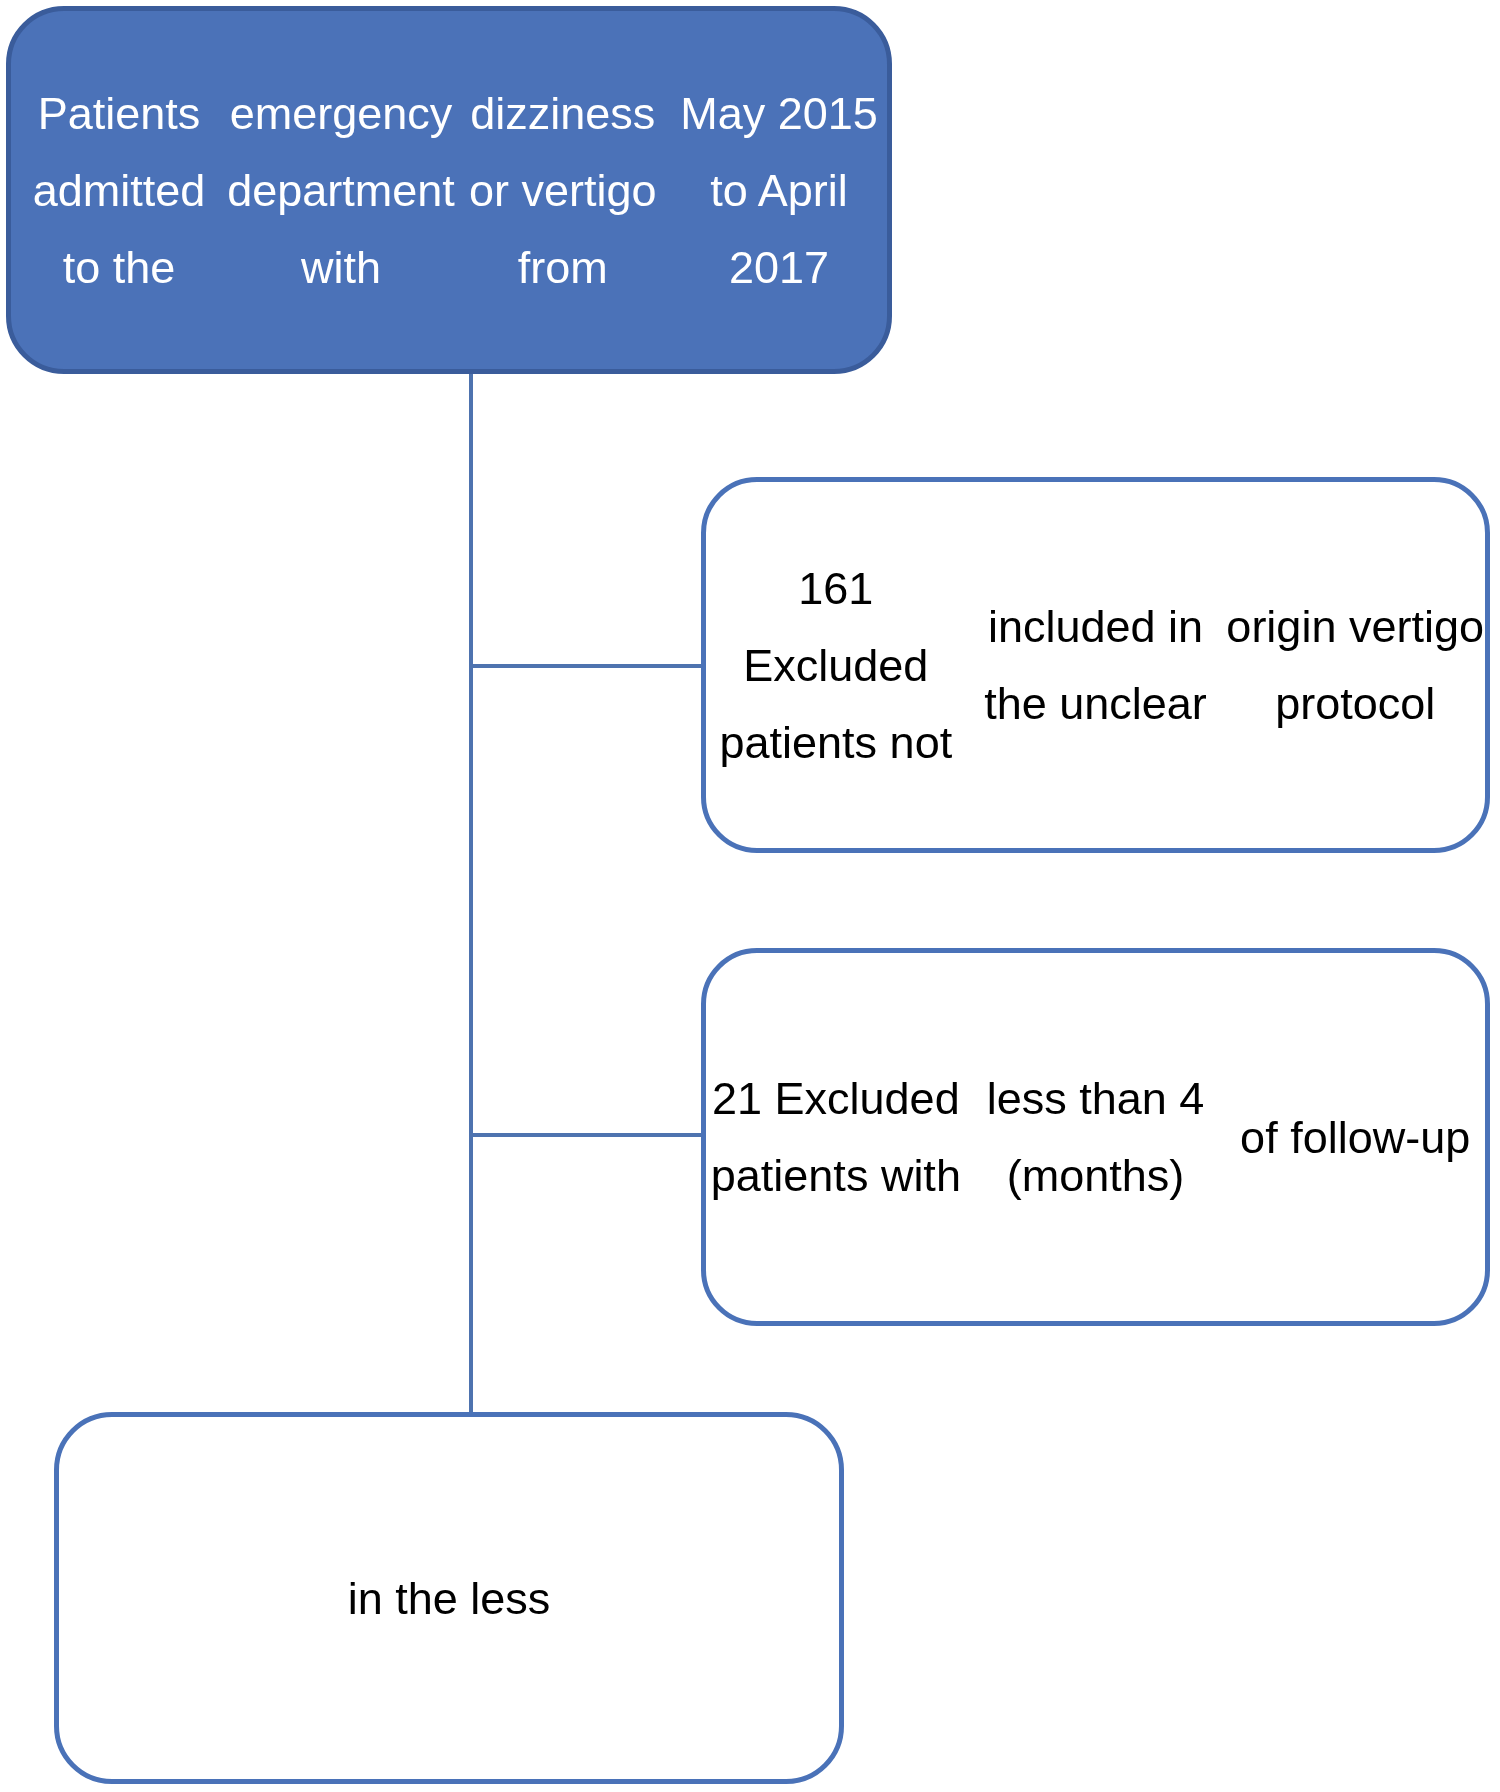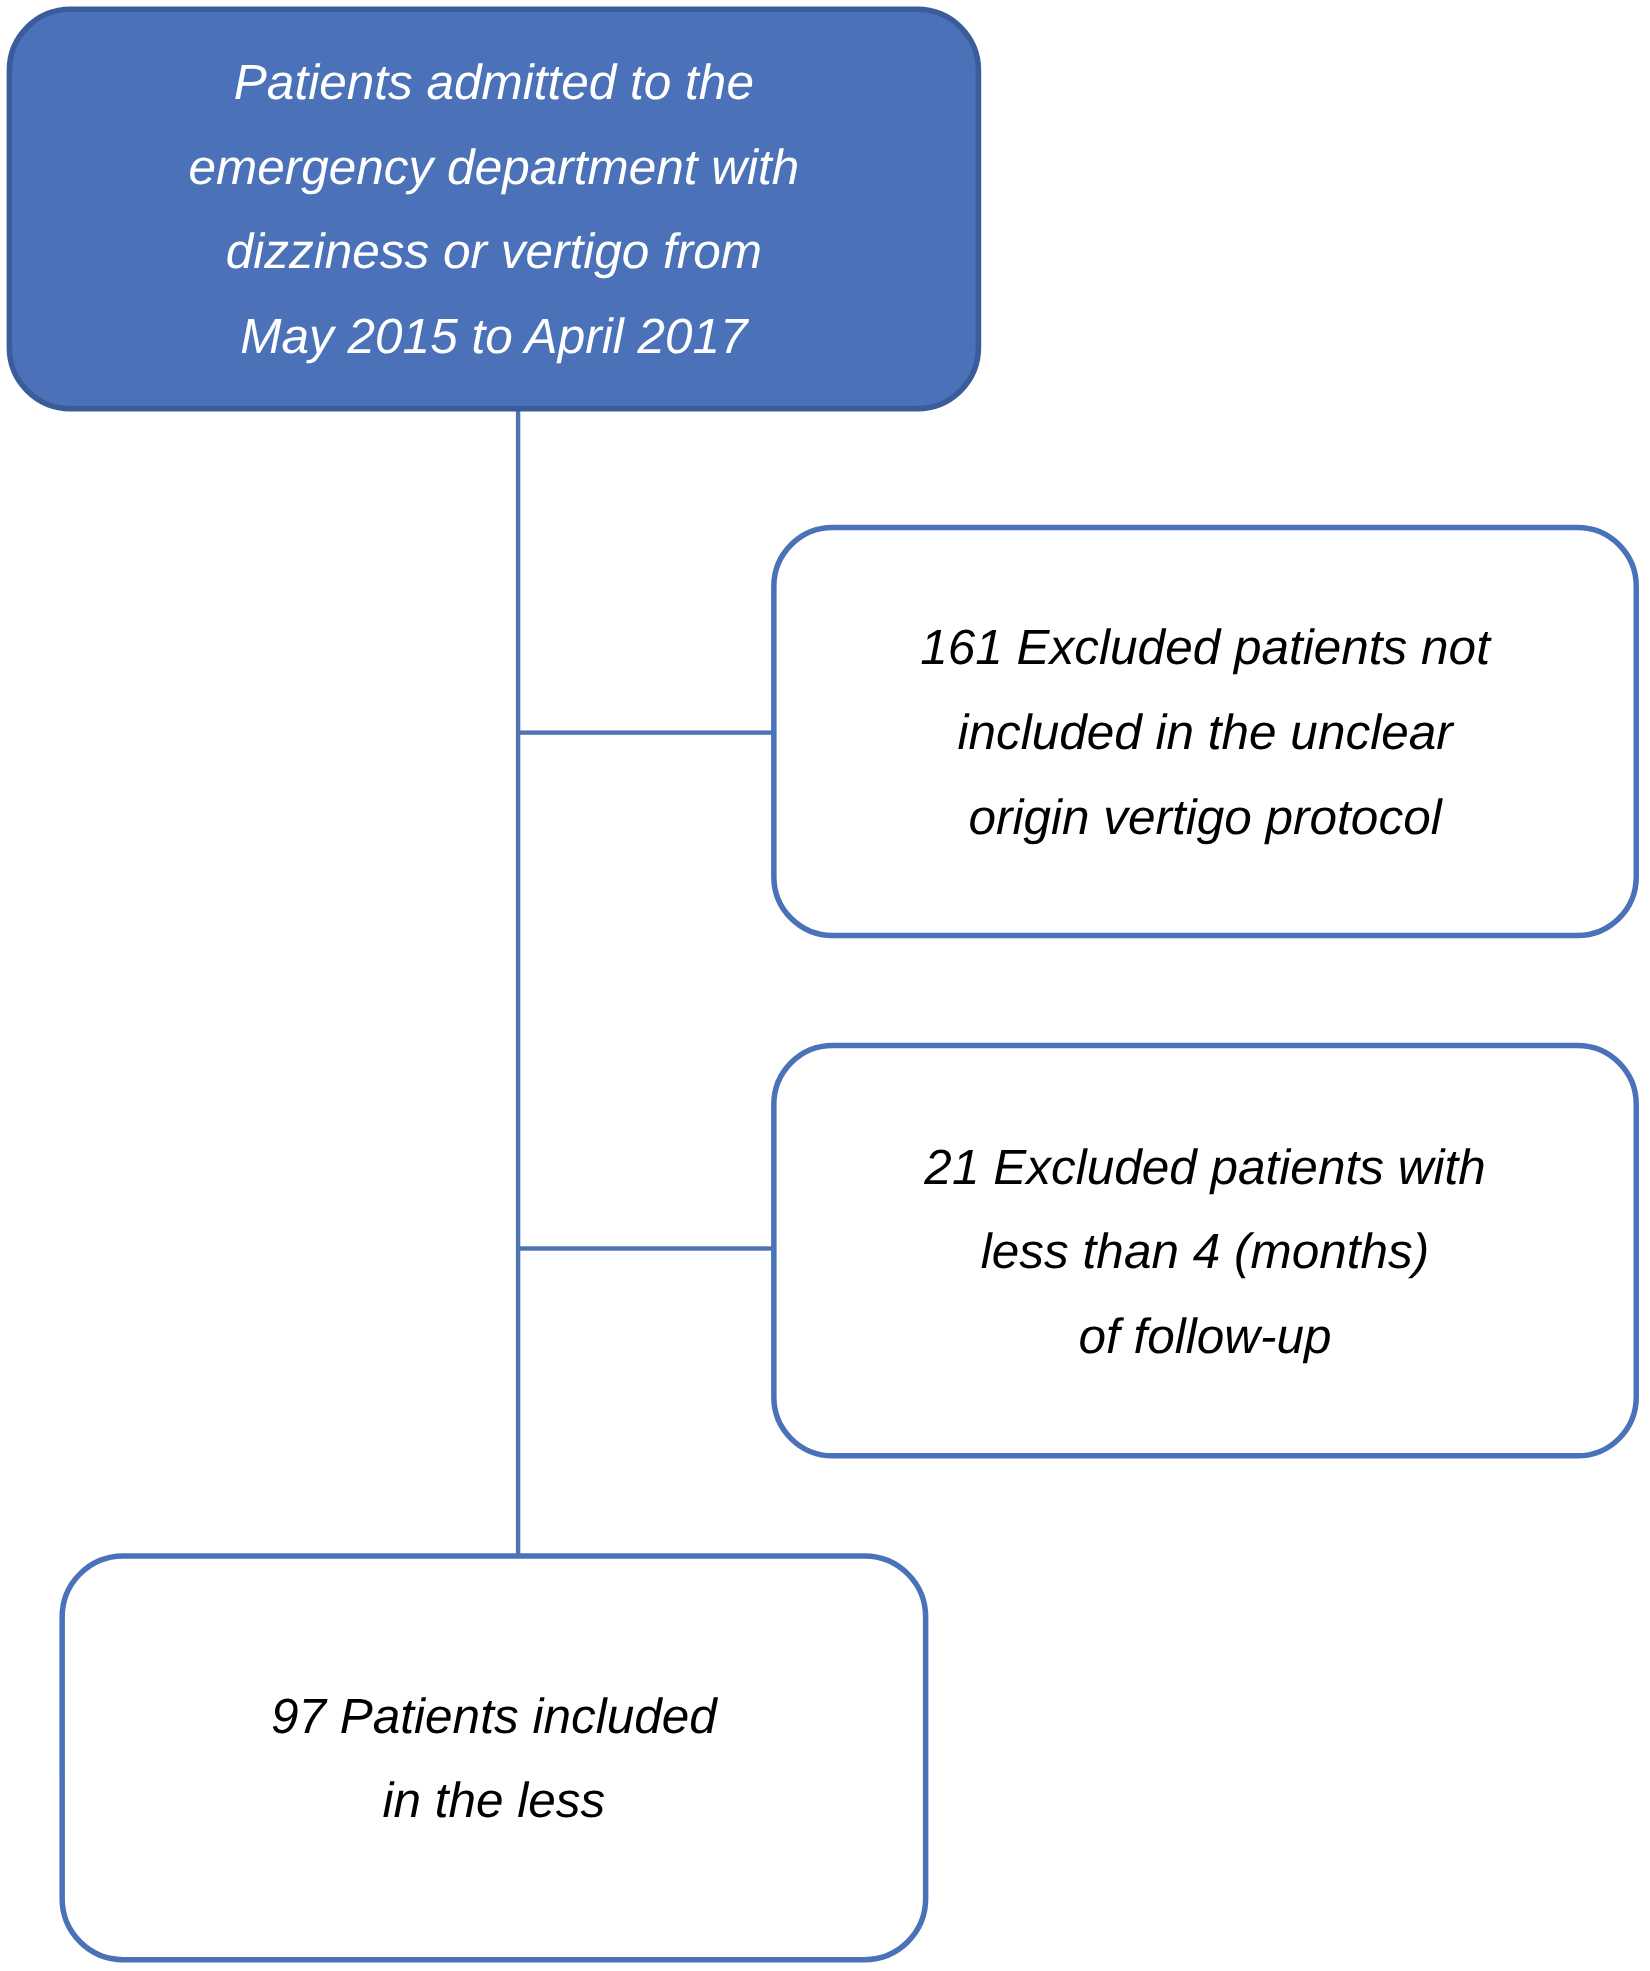--- a/index.html
+++ b/index.html
@@ -20,25 +20,24 @@
     height: 1792px;
     background: var(--background);
     overflow: hidden;
     font-family: "Liberation Sans", sans-serif;
     font-size: 45px;
     line-height: 77px;
   }
   .node {
     position: absolute;
     display: flex;
-    flex-direction: column;
+    flex-direction: row;
     justify-content: center;
     align-items: center;
     text-align: center;
-    font-style: italic;
   }
   .node .line { width: 100%; }
   .top-box {
     left: 6px; top: 6px; width: 886px; height: 368px;
     background: var(--top-box-fill);
     border: 5px solid var(--top-box-border);
     border-radius: 58px;
     color: var(--top-box-text);
   }
   .outline-box {
@@ -85,17 +84,16 @@
     <div class="line">origin vertigo protocol</div>
   </div>
 
   <div class="node outline-box excluded-followup-box">
     <div class="line">21 Excluded patients with</div>
     <div class="line">less than 4 (months)</div>
     <div class="line">of follow-up</div>
   </div>
 
   <div class="node outline-box included-box">
-    <div class="line">97 Patients included</div>
     <div class="line">in the less</div>
   </div>
 
 </div>
 
 </body></html>

